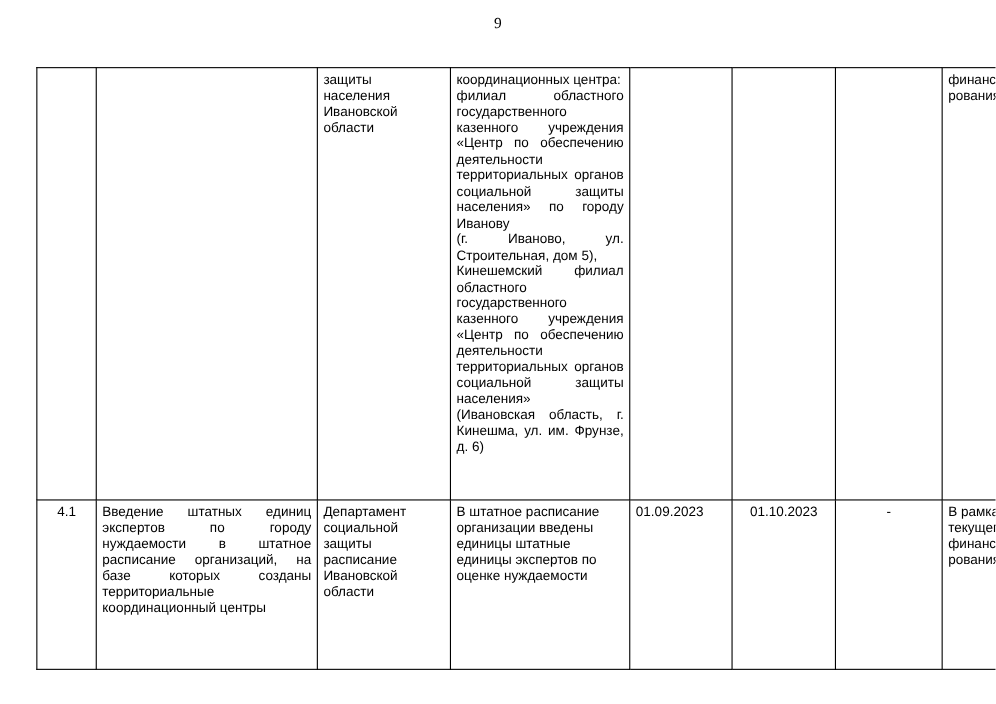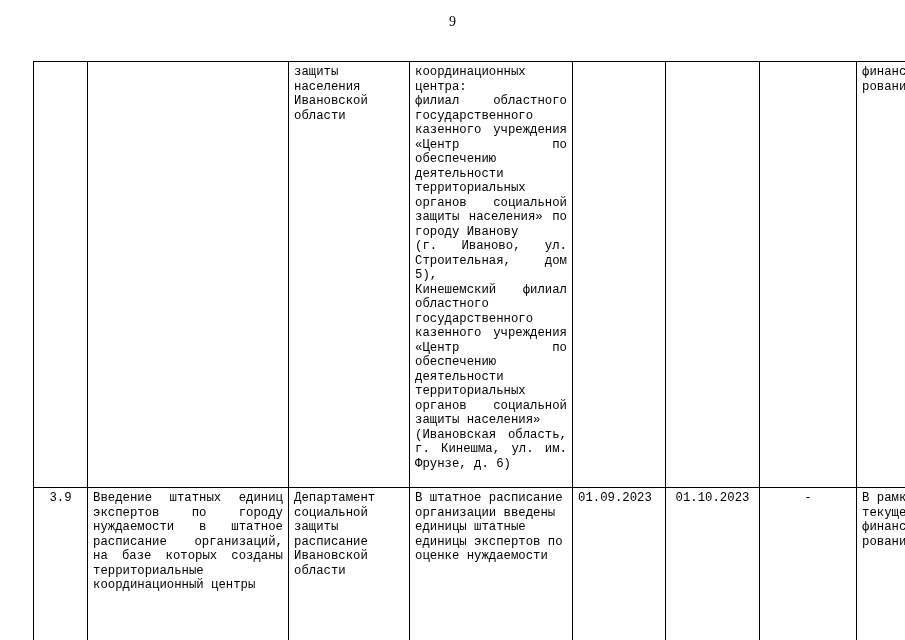--- a/index.html
+++ b/index.html
@@ -37,21 +37,21 @@
     width: 840px;
     border-collapse: collapse;
     table-layout: fixed;
     font-size: 12.3px;
     line-height: 1.18;
   }
   table.doc-table td {
     border: 1px solid #000000;
     vertical-align: top;
     padding: 3px 5px 16px 5px;
-    font-family: Liberation Mono, monospace;
+    font-family: Liberation Sans, sans-serif;
     word-wrap: break-word;
   }
   .c0 { width: 43px; text-align: center; }
   .c1 { width: 190px; }
   .c2 { width: 110px; }
   .c3 { width: 152px; }
   .c4 { width: 82px; }
   .c5 { width: 83px; text-align: center; margin-top: 37px; }
   .c6 { width: 86px; text-align: center; }
   .c7 { width: 94px; }
@@ -84,21 +84,21 @@
 (г. Иваново, ул. Строительная, дом 5),
 Кинешемский филиал областного государственного казенного учреждения «Центр по обеспечению деятельности территориальных органов социальной защиты населения»
 (Ивановская область, г. Кинешма, ул. им. Фрунзе, д. 6)</td>
         <td class="c4"></td>
         <td class="c5"></td>
         <td class="c6"></td>
         <td class="c7 txt">финанси-
 рования</td>
       </tr>
       <tr class="row-34">
-        <td class="c0">3.9</td>
+        <td class="c0">4.1</td>
         <td class="c1 just-block">Введение штатных единиц экспертов по городу нуждаемости в штатное расписание организаций, на базе которых созданы территориальные координационный центры</td>
         <td class="c2">Департамент социальной защиты расписание Ивановской области</td>
         <td class="c3">В штатное расписание организации введены единицы штатные единицы экспертов по оценке нуждаемости</td>
         <td class="c4">01.09.2023</td>
         <td class="c5">01.10.2023</td>
         <td class="c6">-</td>
         <td class="c7 txt">В рамках текущего финанси-
 рования</td>
       </tr>
     </tbody>

